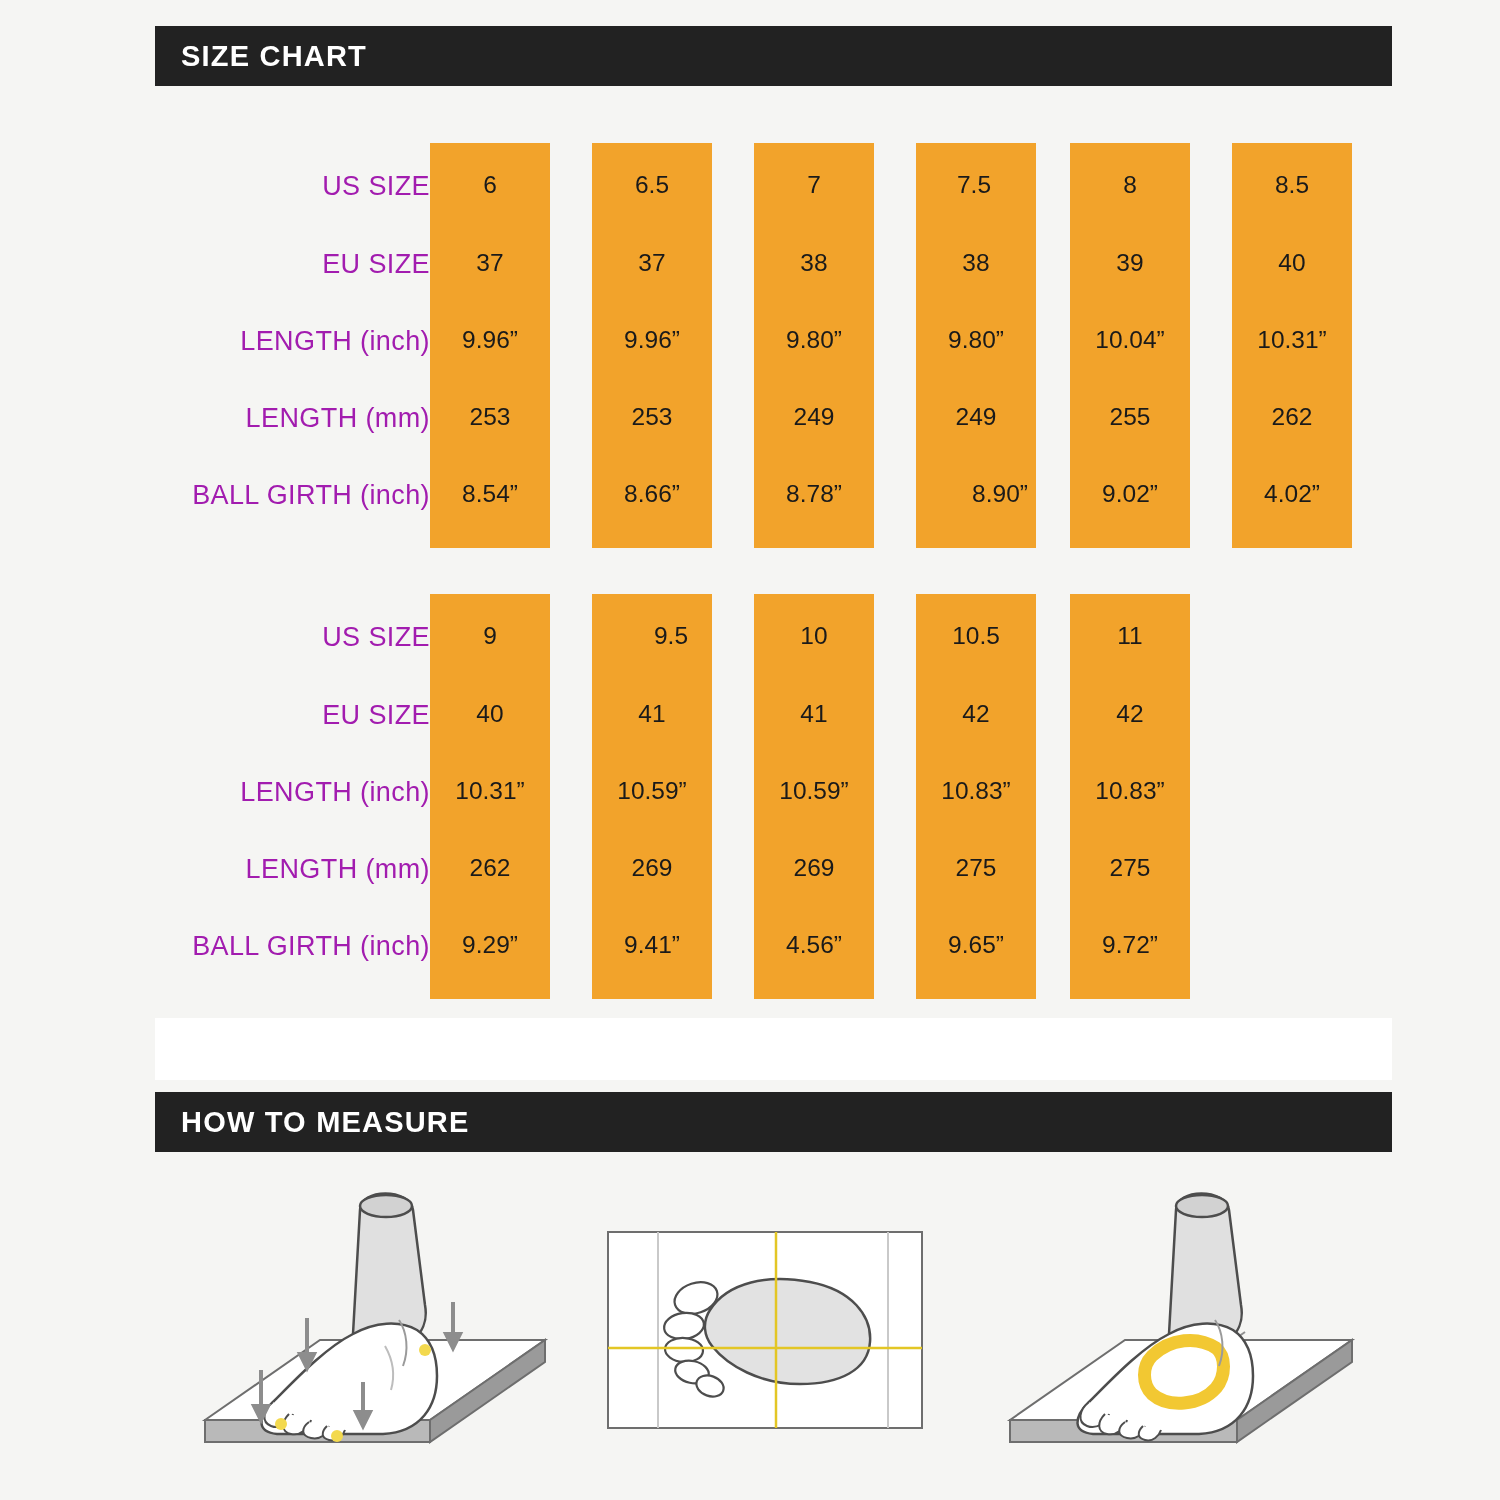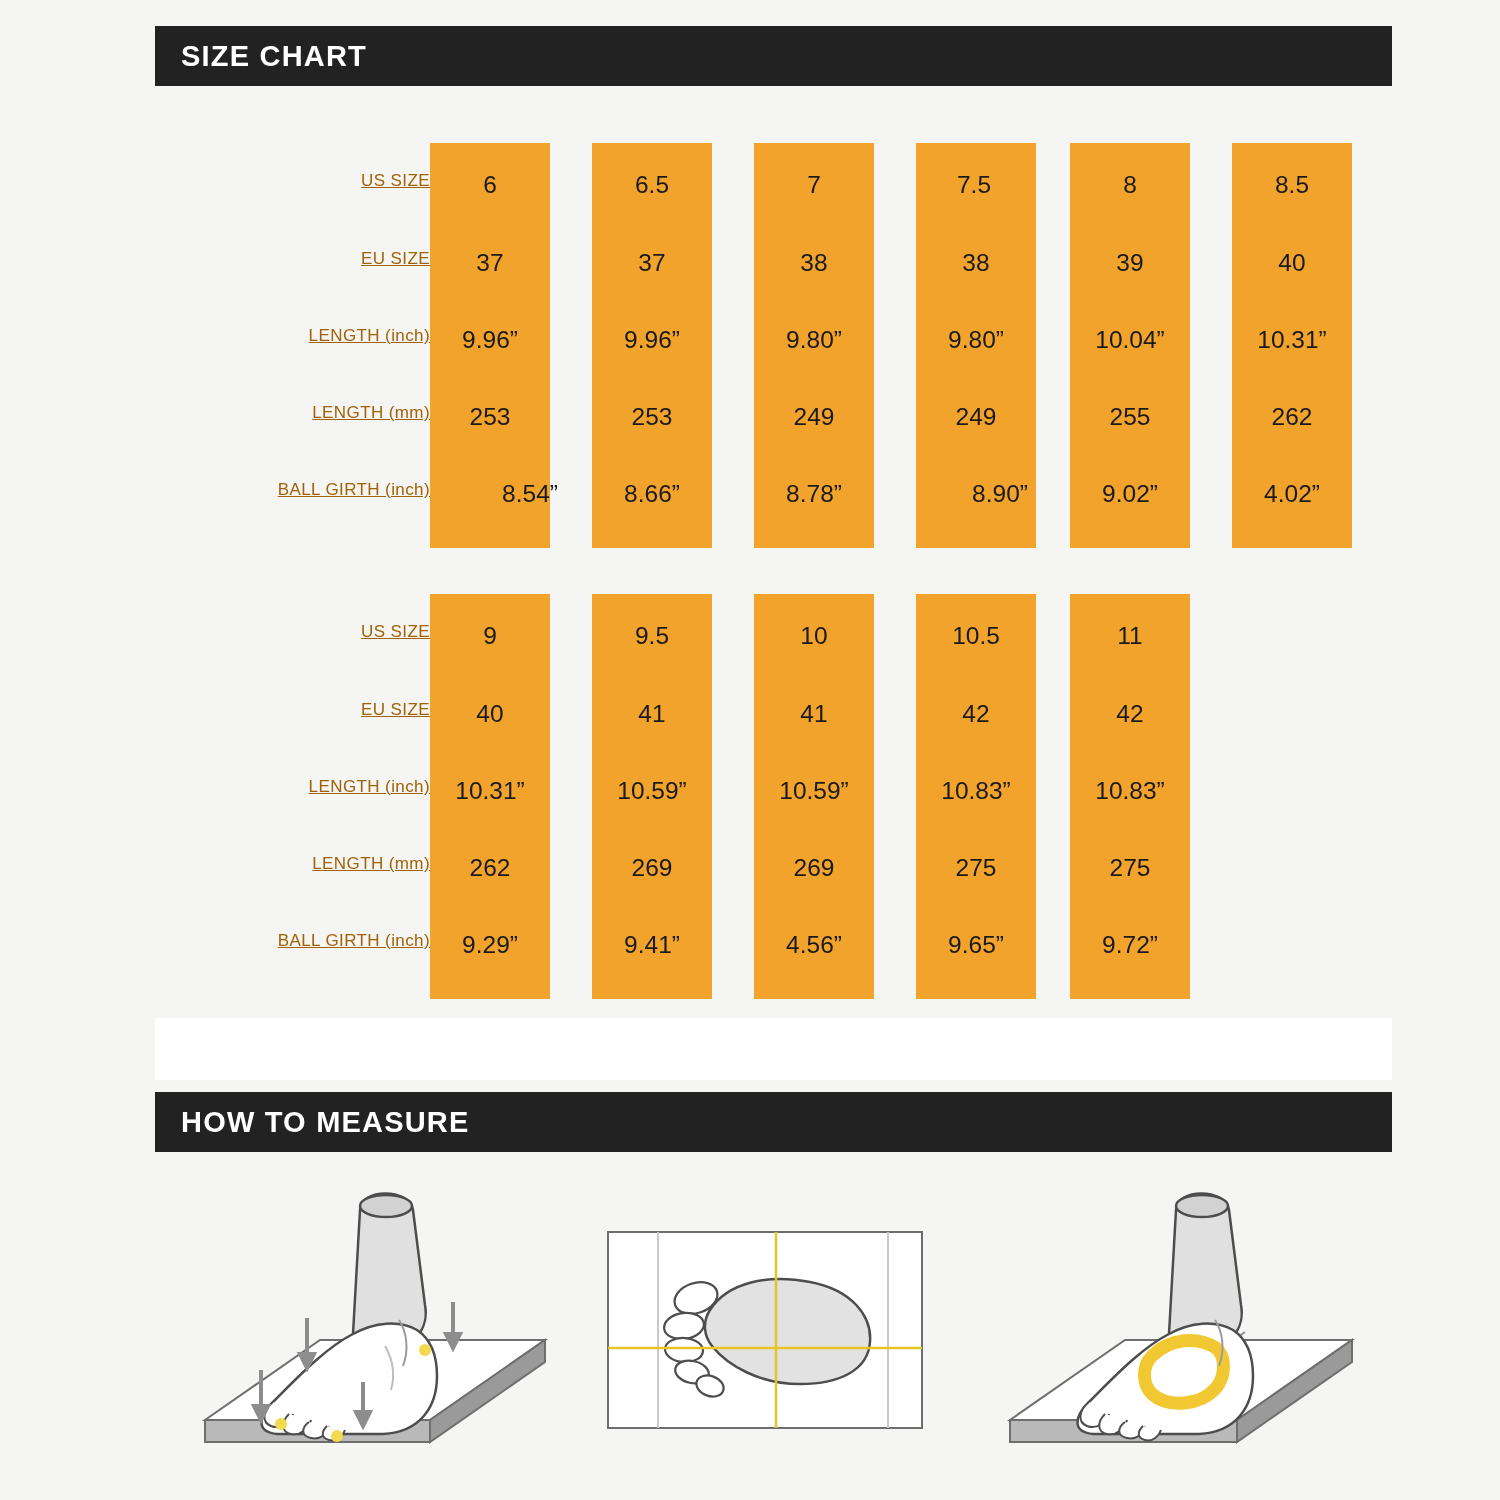--- a/index.html
+++ b/index.html
@@ -82,25 +82,24 @@
     left: 0;
     top: 0;
     width: 275px;
     height: 405px;
   }
   .row-label {
     position: absolute;
     right: 0;
     width: 275px;
     text-align: right;
-    font-size: 17px;
-    color: #a16207;
+    font-size: 27px;
+    color: #a21caf;
     letter-spacing: 0.4px;
     white-space: nowrap;
-    text-decoration: underline;
   }
 
   
   .cell {
     position: absolute;
     width: 120px;
     text-align: center;
     font-size: 24.5px;
     color: #1a1a1a;
   }
@@ -163,21 +162,21 @@
         <div class="cell" style="left: 599px; top: 183px;">9.80”</div>
         <div class="cell" style="left: 761px; top: 183px;">9.80”</div>
         <div class="cell" style="left: 915px; top: 183px;">10.04”</div>
         <div class="cell" style="left: 1077px; top: 183px;">10.31”</div>
         <div class="cell" style="left: 275px; top: 260px;">253</div>
         <div class="cell" style="left: 437px; top: 260px;">253</div>
         <div class="cell" style="left: 599px; top: 260px;">249</div>
         <div class="cell" style="left: 761px; top: 260px;">249</div>
         <div class="cell" style="left: 915px; top: 260px;">255</div>
         <div class="cell" style="left: 1077px; top: 260px;">262</div>
-        <div class="cell" style="left: 275px; top: 337px; padding-left: 40px;">8.54”</div>
+        <div class="cell" style="left: 275px; top: 337px;">8.54”</div>
         <div class="cell" style="left: 437px; top: 337px;">8.66”</div>
         <div class="cell" style="left: 599px; top: 337px;">8.78”</div>
         <div class="cell" style="left: 761px; top: 337px; padding-left: 24px;">8.90”</div>
         <div class="cell" style="left: 915px; top: 337px;">9.02”</div>
         <div class="cell" style="left: 1077px; top: 337px;">4.02”</div>
       </div>
   </div>
 
   <div class="size-table" id="table-2">
     <div class="table-inner" id="table-2-inner">
@@ -187,21 +186,21 @@
         <div class="col" style="left: 761px;"></div>
         <div class="col" style="left: 915px;"></div>
         <div class="row-labels">
           <div class="row-label" style="top: 28px;">US SIZE</div>
           <div class="row-label" style="top: 106px;">EU SIZE</div>
           <div class="row-label" style="top: 183px;">LENGTH (inch)</div>
           <div class="row-label" style="top: 260px;">LENGTH (mm)</div>
           <div class="row-label" style="top: 337px;">BALL GIRTH (inch)</div>
         </div>
         <div class="cell" style="left: 275px; top: 28px;">9</div>
-        <div class="cell" style="left: 437px; top: 28px;">9.5</div>
+        <div class="cell" style="left: 456px; top: 28px;">9.5</div>
         <div class="cell" style="left: 599px; top: 28px;">10</div>
         <div class="cell" style="left: 761px; top: 28px;">10.5</div>
         <div class="cell" style="left: 915px; top: 28px;">11</div>
         <div class="cell" style="left: 275px; top: 106px;">40</div>
         <div class="cell" style="left: 437px; top: 106px;">41</div>
         <div class="cell" style="left: 599px; top: 106px;">41</div>
         <div class="cell" style="left: 761px; top: 106px;">42</div>
         <div class="cell" style="left: 915px; top: 106px;">42</div>
         <div class="cell" style="left: 275px; top: 183px;">10.31”</div>
         <div class="cell" style="left: 437px; top: 183px;">10.59”</div>

